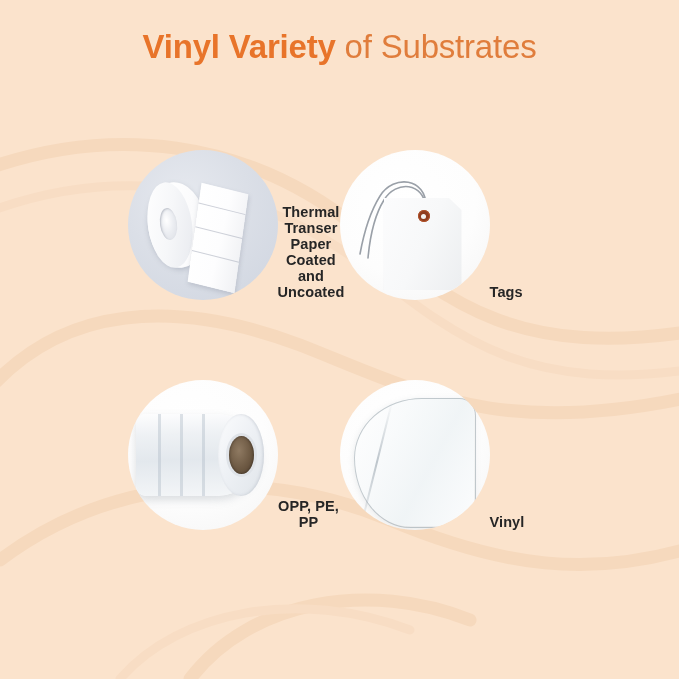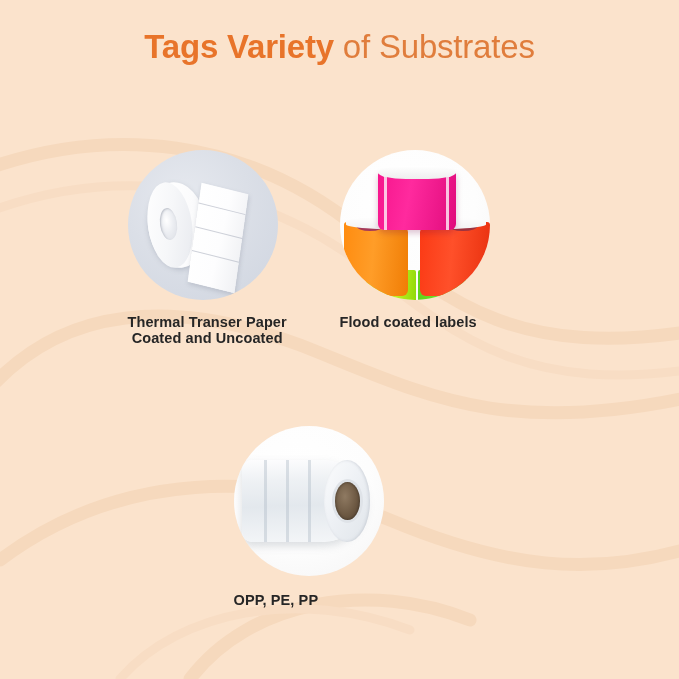--- a/index.html
+++ b/index.html
@@ -60,22 +60,21 @@
   .row {
     display: flex;
     justify-content: center;
     align-items: flex-start;
   }
   .row-2 { margin-top: 80px; }
 
   .cell {
     width: 212px;
     display: flex;
-    flex-direction: column;
-    align-items: flex-start;
+    align-items: flex-end;
   }
 
   .circle {
     width: 150px;
     height: 150px;
     border-radius: 50%;
     position: relative;
     overflow: hidden;
     flex: none;
   }
@@ -362,21 +361,21 @@
     <path d="M190 679 C 250 600, 370 580, 470 620"></path>
   </g>
   <g fill="none" stroke="#f8ddc4" stroke-width="9" stroke-linecap="round">
     <path d="M-20 215 C 120 160, 260 185, 370 270 C 460 340, 530 395, 700 368"></path>
     <path d="M120 679 C 180 610, 300 588, 410 630"></path>
   </g>
 </svg>
 
 <div class="title-wrap">
   <div class="title">
-    <span class="strong">Tags Variety</span><span class="light"> of Substrates</span>
+    <span class="strong">Vinyl Variety</span><span class="light"> of Substrates</span>
   </div>
 </div>
 
 <div class="grid">
 
   <div class="row row-1">
 
     <div class="cell">
       <div class="circle bg-bluegray">
         <div class="roll-wrap">
@@ -387,52 +386,59 @@
             <span style="top:44px"></span>
             <span style="top:68px"></span>
           </div>
           <div class="roll-core"></div>
         </div>
       </div>
       <div class="caption">Thermal Transer Paper
 Coated and Uncoated</div>
     </div>
 
-
     <div class="cell">
       <div class="circle bg-white">
-        <div class="flood-wrap">
-          <div class="fl-roll fl-green-l"></div>
-          <div class="fl-roll fl-green-r"></div>
-          <div class="fl-roll fl-orange"></div>
-          <div class="fl-roll fl-red"></div>
-          <div class="fl-hole-l"></div>
-          <div class="fl-hole-r"></div>
-          <div class="fl-white-band"></div>
-          <div class="fl-pink"></div>
-          <div class="fl-pink-edge" style="left:44px"></div>
-          <div class="fl-pink-edge" style="left:106px"></div>
-          <div class="fl-pink-top"></div>
+        <div class="tag-wrap">
+          <svg width="150" height="150" viewBox="0 0 150 150" aria-hidden="true" style="position:absolute;inset:0">
+            <g fill="none" stroke="#9aa0a8" stroke-width="1.6" stroke-linecap="round">
+              <path d="M86 56 C 86 28, 54 24, 40 46 C 30 62, 24 82, 20 104"></path>
+              <path d="M86 58 C 84 32, 56 30, 44 50 C 34 66, 30 86, 28 108"></path>
+            </g>
+          </svg>
+          <div class="tag-body"></div>
+          <div class="tag-eyelet"></div>
         </div>
       </div>
-      <div class="caption">Flood coated labels</div>
+      <div class="caption">Tags</div>
     </div>
+
   </div>
 
   <div class="row row-2">
 
     <div class="cell">
       <div class="circle bg-white">
         <div class="film-wrap">
           <div class="film-body"></div>
           <div class="film-band" style="left:30px"></div>
           <div class="film-band" style="left:52px"></div>
           <div class="film-band" style="left:74px"></div>
           <div class="film-face"></div>
           <div class="film-core"></div>
         </div>
       </div>
       <div class="caption">OPP, PE, PP</div>
     </div>
 
 
+    <div class="cell">
+      <div class="circle bg-white">
+        <div class="vinyl-wrap">
+          <div class="vinyl-sheet"></div>
+          <div class="vinyl-curve"></div>
+          <div class="vinyl-fold"></div>
+        </div>
+      </div>
+      <div class="caption">Vinyl</div>
+    </div>
   </div>
 </div>
 
 </body></html>

